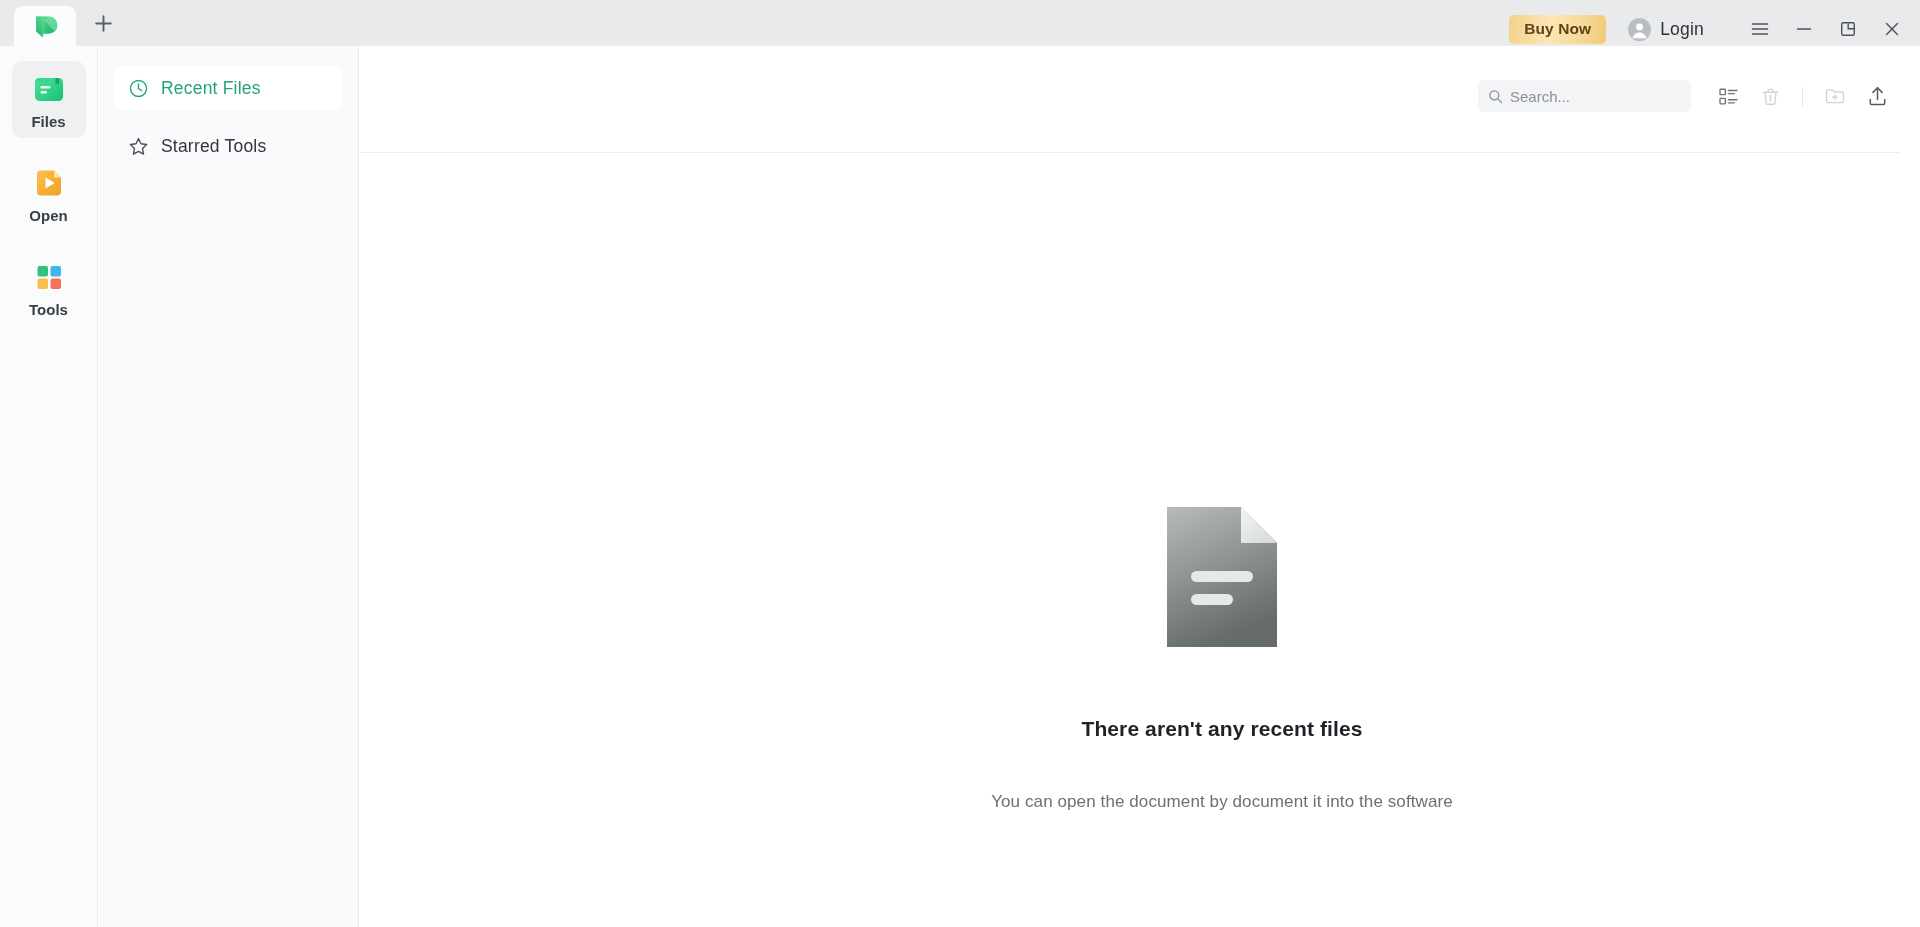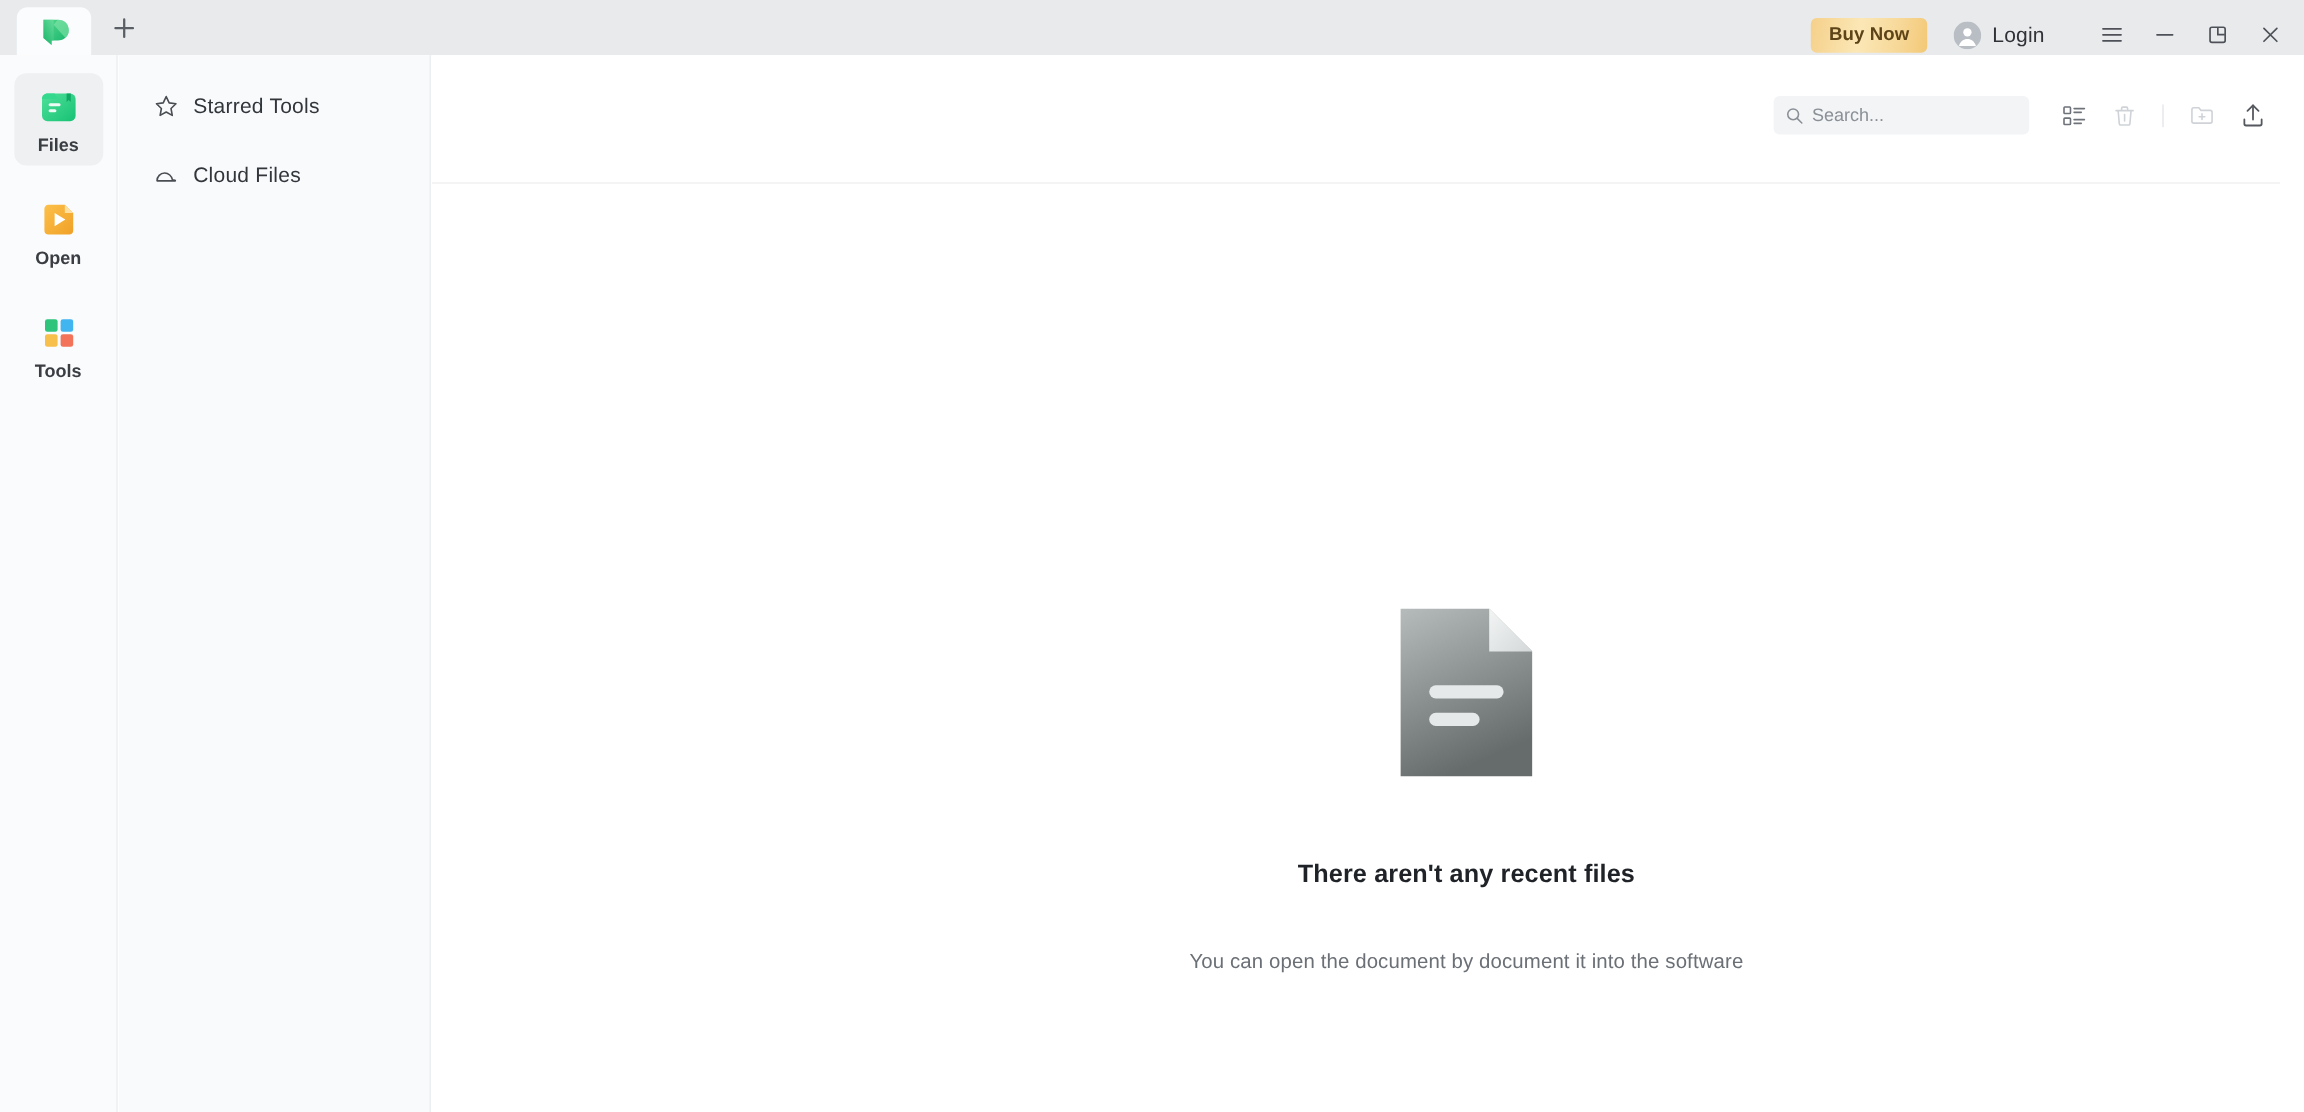--- a/index.html
+++ b/index.html
@@ -375,34 +375,35 @@
         <rect x="18.5" y="6" width="10.5" height="10.5" rx="2" fill="#41b5ef"></rect>
         <rect x="5.5" y="18.5" width="10.5" height="10.5" rx="2" fill="#f7bf4c"></rect>
         <rect x="18.5" y="18.5" width="10.5" height="10.5" rx="2" fill="#f2735a"></rect>
       </svg>
       <span class="rail-label">Tools</span>
     </div>
   </div>
 
   <div class="navpanel">
 
+    <div class="nav-item active">
+      <svg class="nav-ico" viewBox="0 0 22 22">
+        <circle cx="11" cy="11" r="8.4" fill="none" stroke="currentColor" stroke-width="1.4"></circle>
+        <path d="M11 6.3 V11 L14.4 13.2" fill="none" stroke="currentColor" stroke-width="1.4" stroke-linecap="round"></path>
+      </svg>
+      <span class="nav-label">Recent Files</span>
+    </div>
 
     <div class="nav-item">
       <svg class="nav-ico" viewBox="0 0 22 22">
         <path d="M11 2.6 L13.6 8.1 L19.5 8.9 L15.2 13 L16.3 19 L11 16.1 L5.7 19 L6.8 13 L2.5 8.9 L8.4 8.1 Z" fill="none" stroke="currentColor" stroke-width="1.4" stroke-linejoin="round"></path>
       </svg>
       <span class="nav-label">Starred Tools</span>
     </div>
 
-    <div class="nav-item">
-      <svg class="nav-ico" viewBox="0 0 22 22">
-        <path d="M3 15.4 C3 11.8 5.8 8.6 9.6 8.6 C13 8.6 15.9 11.2 16.4 14.4 C17.9 14.4 19 14.6 19 15.4 Z" fill="none" stroke="currentColor" stroke-width="1.4" stroke-linejoin="round"></path>
-      </svg>
-      <span class="nav-label">Cloud Files</span>
-    </div>
   </div>
 
   <div class="main">
 
     <div class="main-toolbar">
       <div class="toolbar-right">
 
         <div class="search-box">
           <svg class="search-ico" viewBox="0 0 16 16">
             <circle cx="6.7" cy="6.7" r="4.8" fill="none" stroke="currentColor" stroke-width="1.4"></circle>

